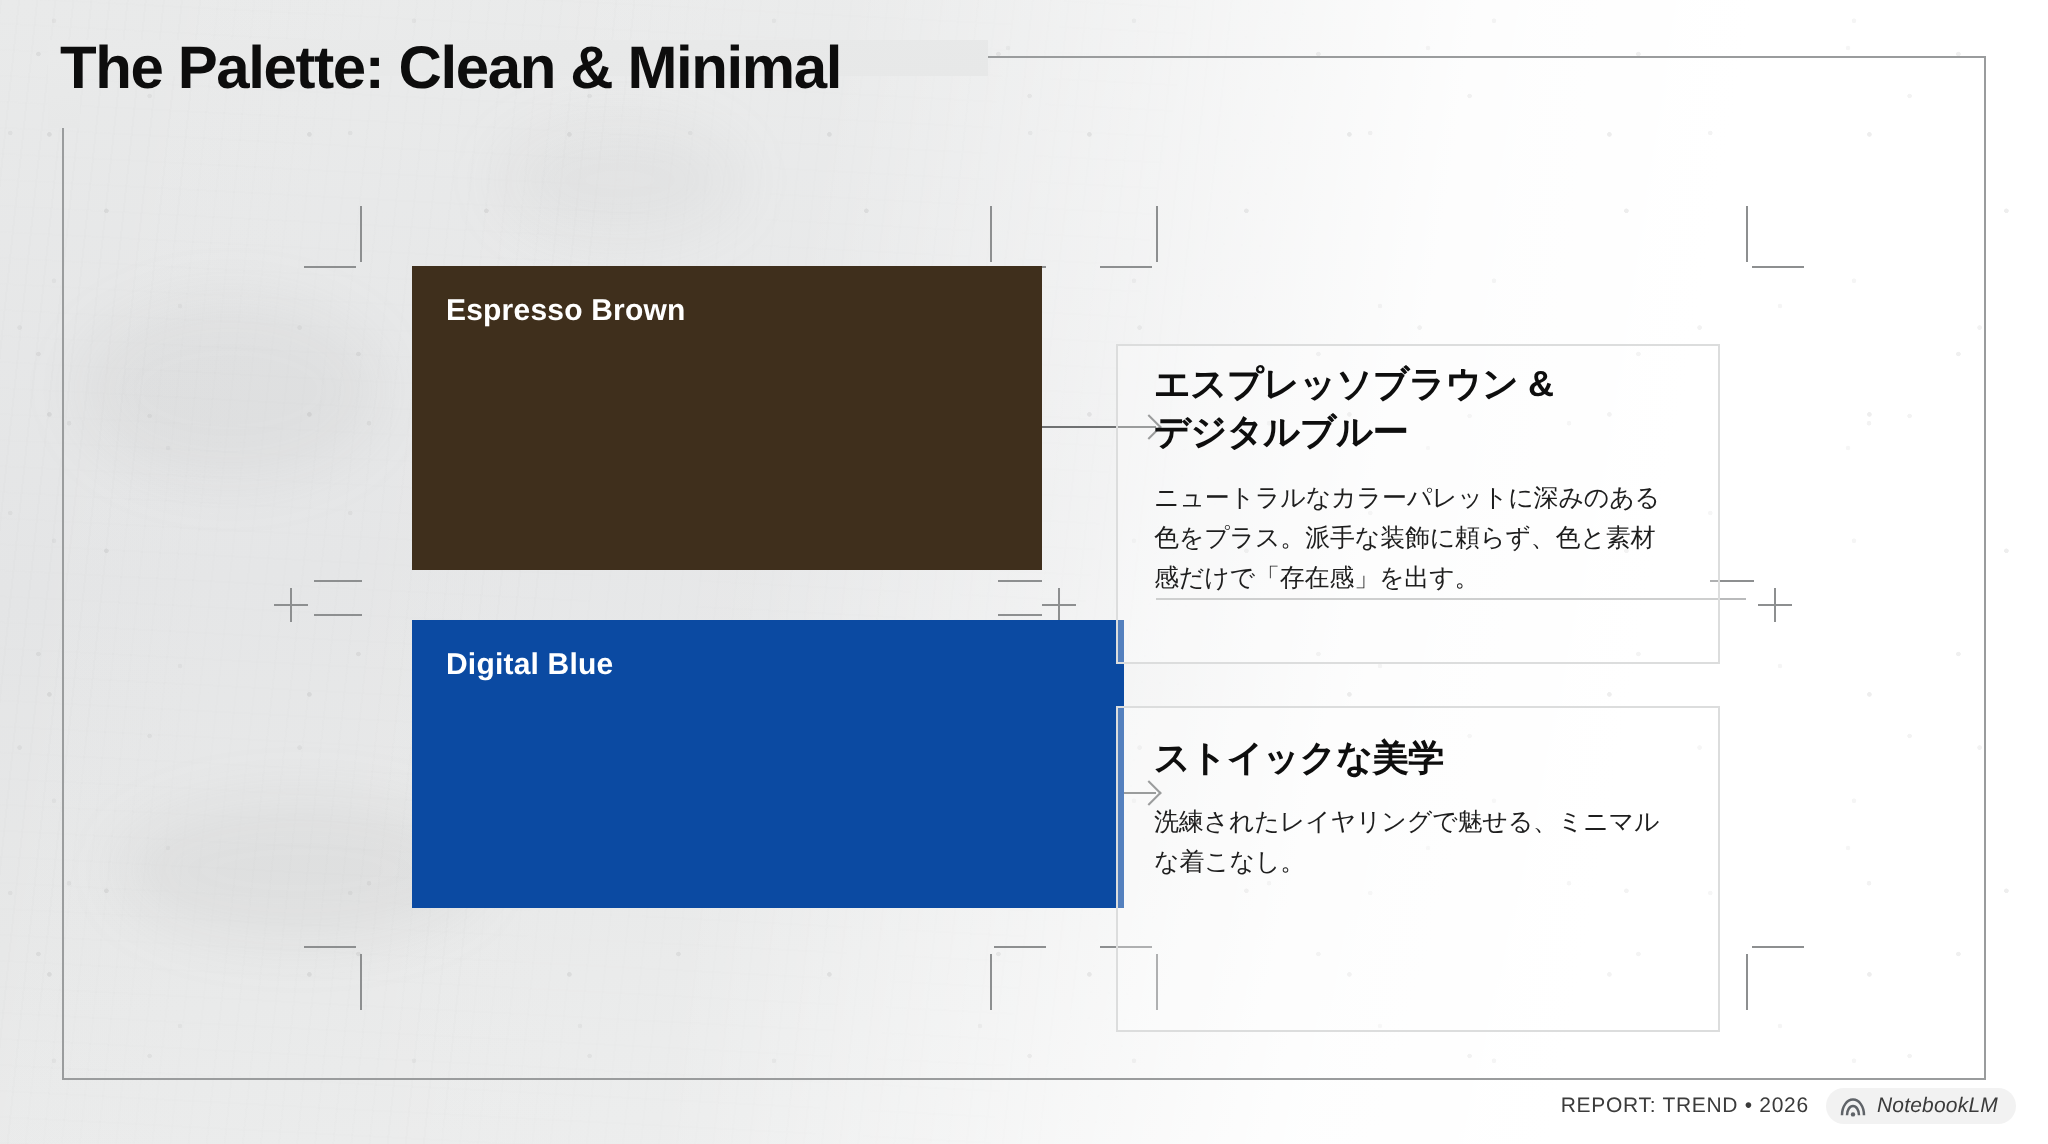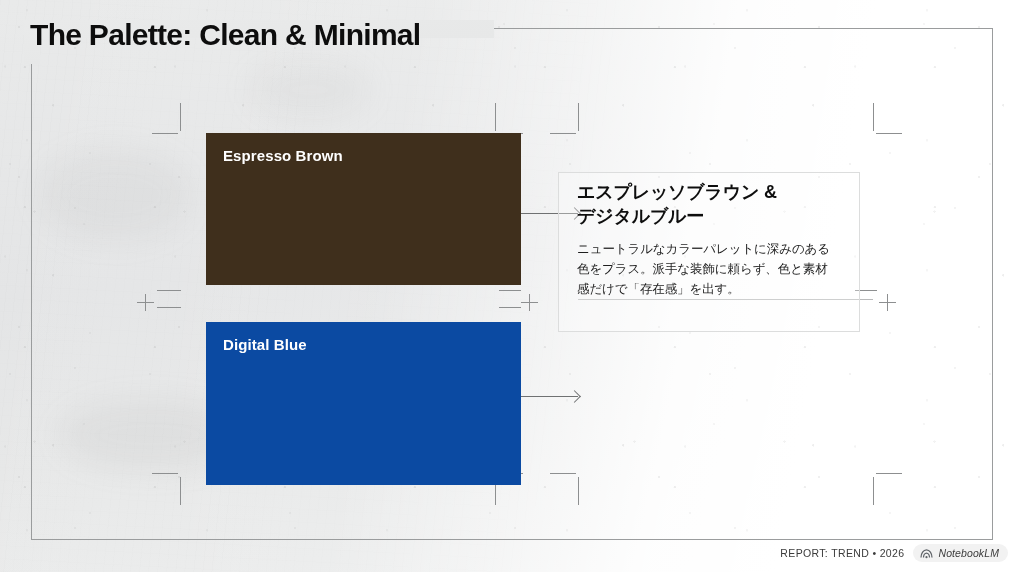--- a/index.html
+++ b/index.html
@@ -116,21 +116,21 @@
   .swatch .label {
     position: absolute;
     left: 17px;
     top: 14px;
     color: #ffffff;
     font-size: 15px;
     font-weight: 700;
     letter-spacing: .1px;
   }
   #swatch-brown { top: 133px; height: 152px; }
-  #swatch-blue  { top: 322px; height: 163px; }
+  #swatch-blue  { top: 310px; height: 144px; padding-left: 41px; }
 
   
   .panel {
     position: absolute;
     left: 558px;
     width: 302px;
     border: 1px solid #dcdddd;
     box-sizing: border-box;
     background: rgba(255,255,255,0.30);
     z-index: 4;
@@ -299,20 +299,24 @@
   <div id="arrow-1" class="arrow"></div>
   <div id="arrow-2" class="arrow"></div>
 
   <div class="panel-divider"></div>
 
   <div id="panel-1" class="panel">
     <h2><span>エスプレッソブラウン &amp;</span><br><span>デジタルブルー</span></h2>
     <p>ニュートラルなカラーパレットに深みのある色をプラス。派手な装飾に頼らず、色と素材感だけで「存在感」を出す。</p>
   </div>
 
+  <div id="panel-2" class="panel">
+    <h2>ストイックな美学</h2>
+    <p>洗練されたレイヤリングで魅せる、ミニマルな着こなし。</p>
+  </div>
 
   <div class="footer">
     <span class="footer-label">REPORT: TREND • 2026</span>
     <span class="nlm-badge">
       <span>
         <svg width="13" height="11" viewBox="0 0 13 11" fill="none">
           <path d="M1 9.6 C1 5.2 3.4 1.8 6.5 1.8 C9.6 1.8 12 5.2 12 9.6" stroke="#5f6368" stroke-width="1.25" fill="none"></path>
           <path d="M3.5 9.6 C3.5 7.1 4.8 5.0 6.5 5.0 C8.2 5.0 9.5 7.1 9.5 9.6" stroke="#5f6368" stroke-width="1.25" fill="none"></path>
           <circle cx="6.5" cy="9.2" r="1.1" fill="#5f6368"></circle>
         </svg>

